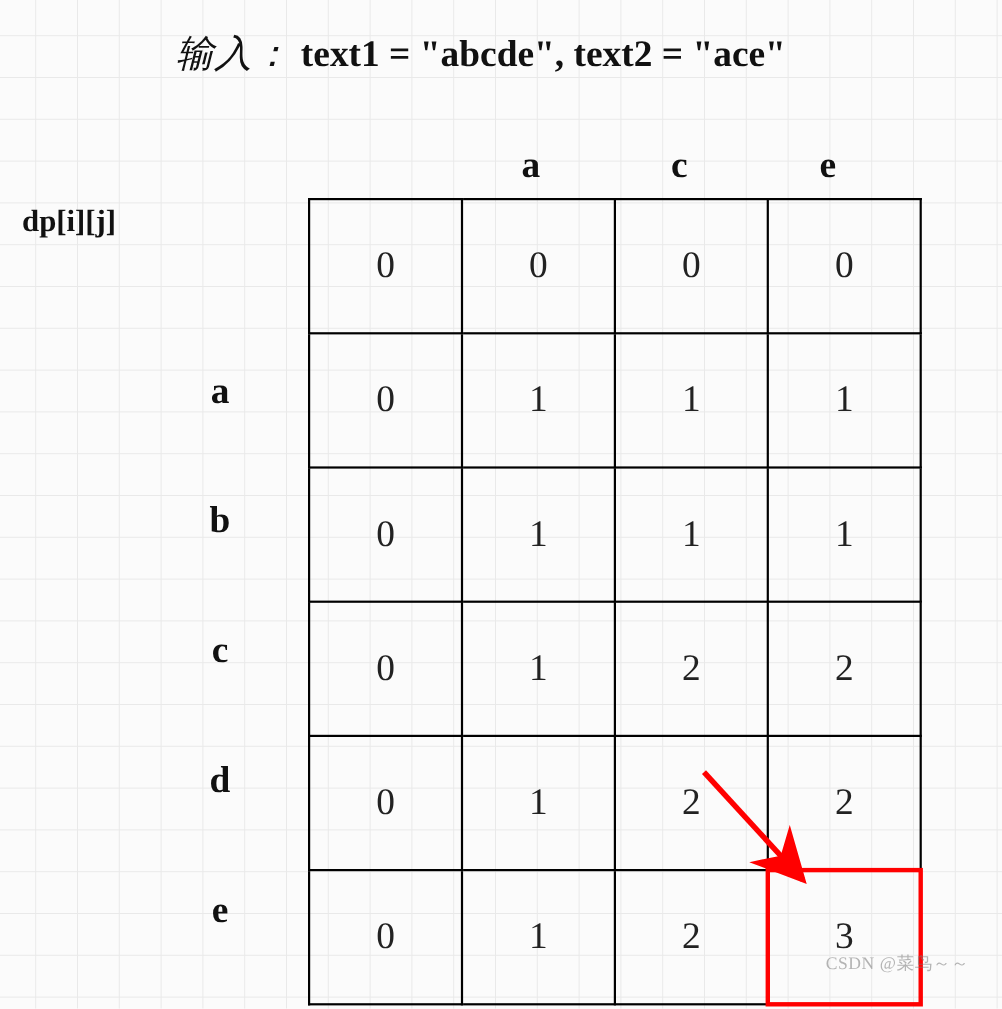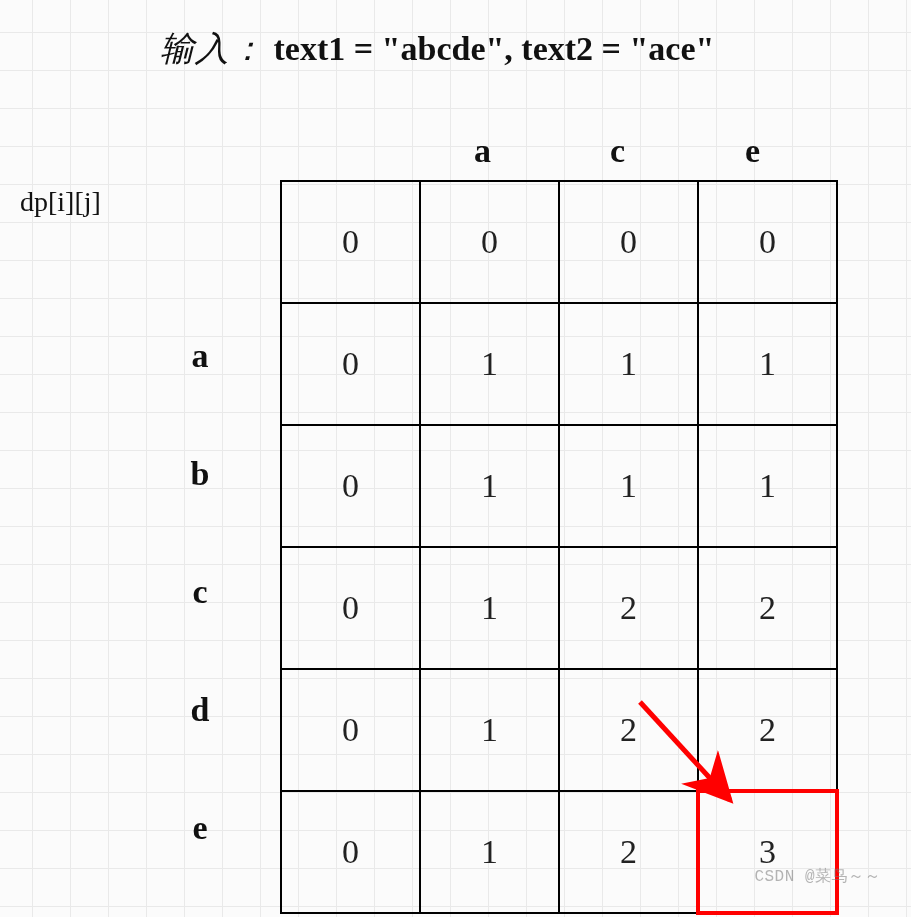--- a/index.html
+++ b/index.html
@@ -38,21 +38,21 @@
     position: relative;
     margin-top: 70px;
     margin-left: 20px;
     width: 870px;
   }
   .axis-label {
     position: absolute;
     left: 0;
     top: 44px;
     font-size: 28px;
-    font-weight: normal;
+    font-weight: bold;
     color: #111;
     font-family: "Times New Roman", serif;
   }
   
   .col-headers {
     position: absolute;
     left: 260px;
     top: -10px;
     display: flex;
   }
@@ -108,21 +108,21 @@
   svg.arrow {
     position: absolute;
     pointer-events: none;
   }
   .watermark {
     position: absolute;
     right: 30px;
     bottom: 30px;
     font-size: 16px;
     color: rgba(120,120,120,0.55);
-    font-family: Liberation Mono, monospace;
+    font-family: Liberation Serif, serif;
     letter-spacing: 0.5px;
   }
 </style>
 </head>
 <body>
 <div class="grid-bg"></div>
 
 <div class="content">
 
   <div class="title">

